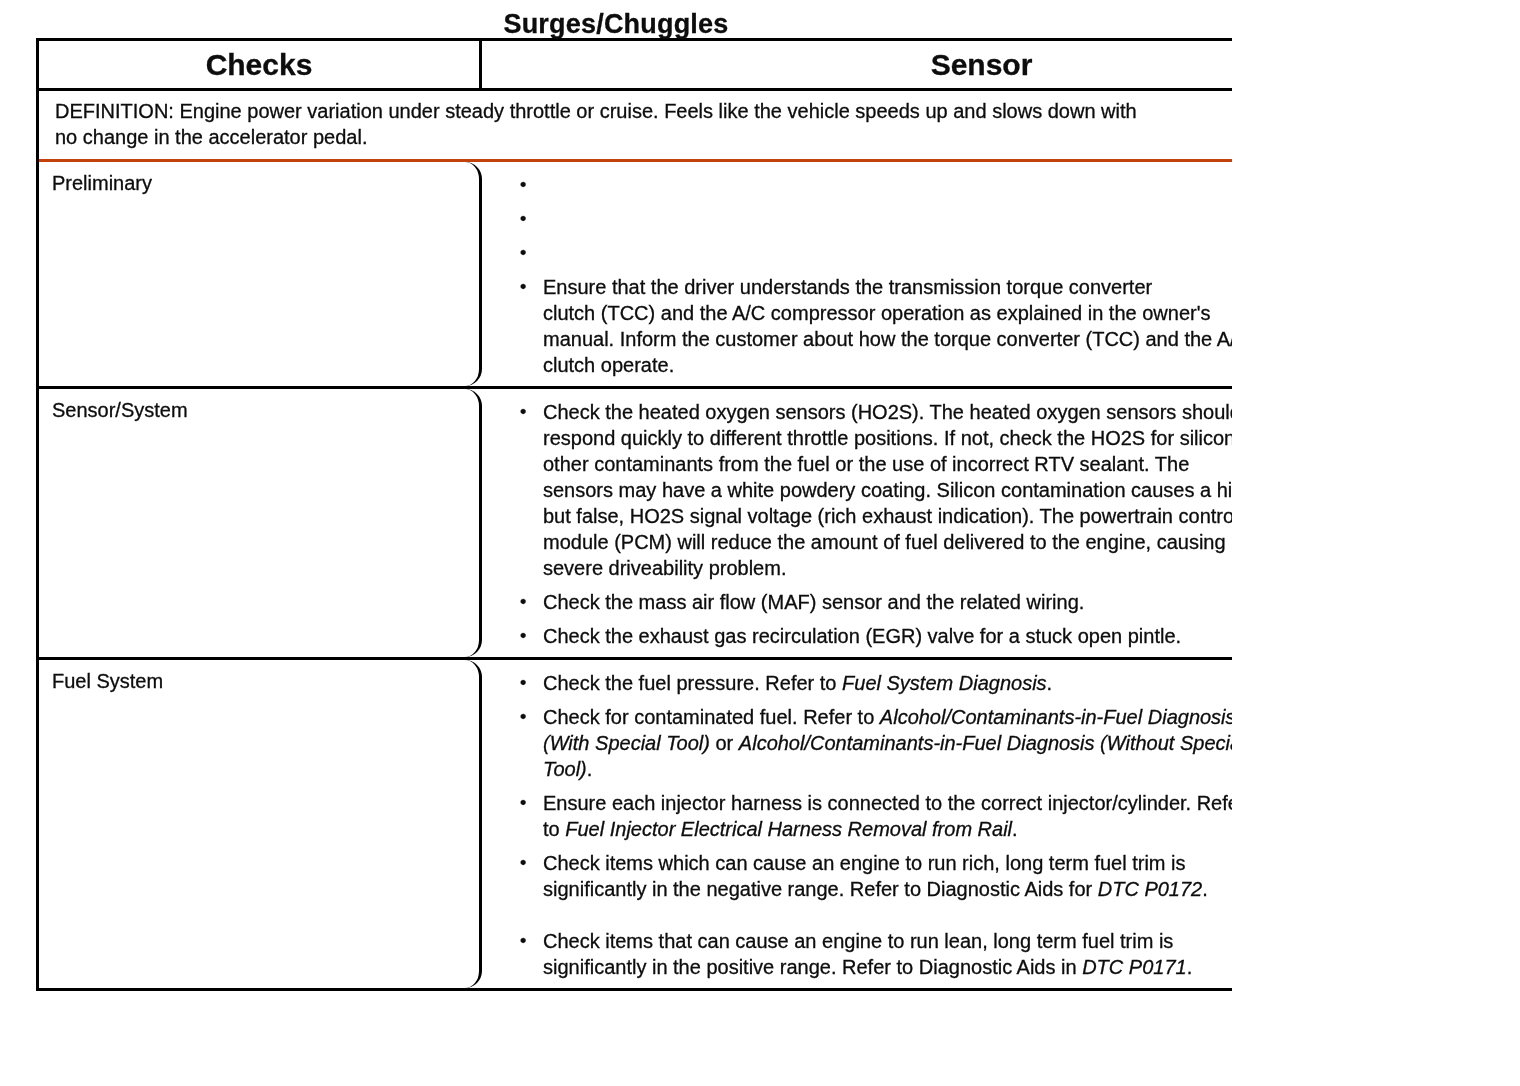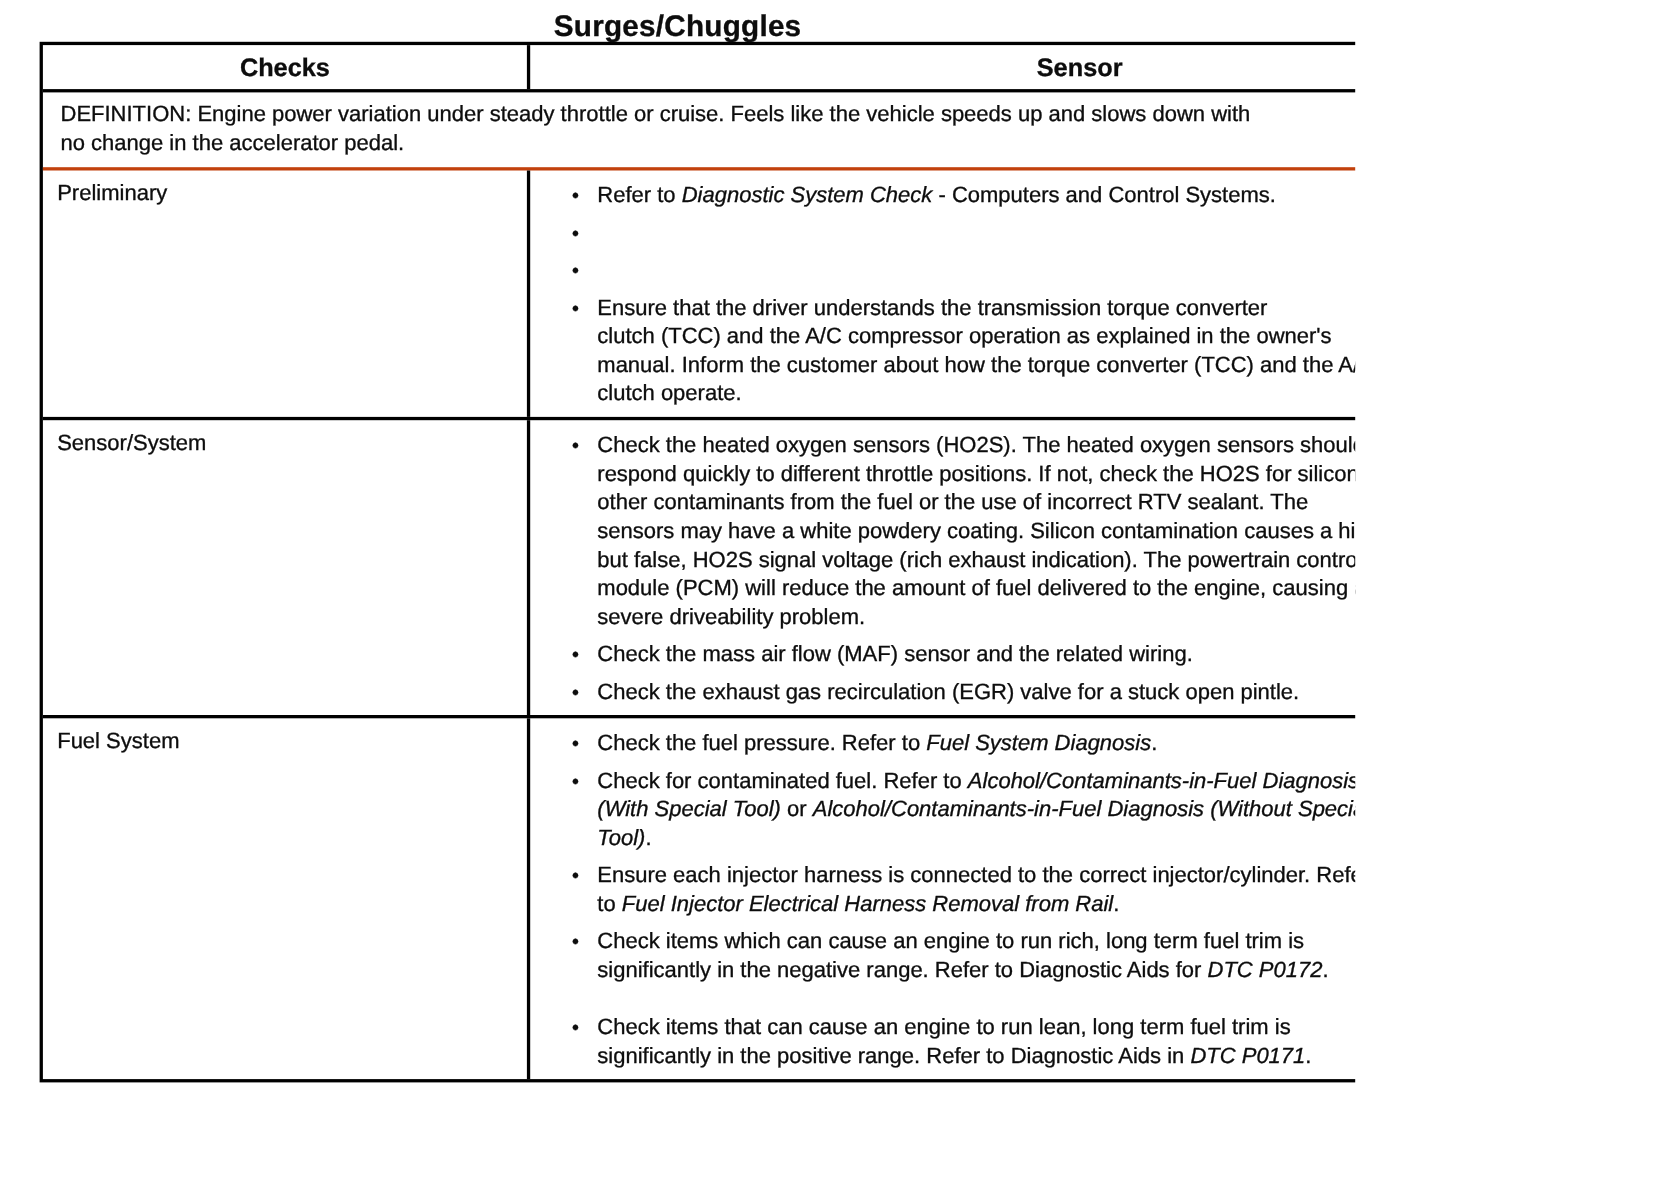--- a/index.html
+++ b/index.html
@@ -35,39 +35,40 @@
   .grid-row {
     display: grid;
     grid-template-columns: 443px 1fr;
   }
   .header-row {
     border-bottom: 3px solid #000;
   }
   .header-cell {
     text-align: center;
     font-weight: bold;
-    font-size: 23px;
+    font-size: 30px;
     padding: 7px 0 6px 0;
   }
   .left-cell-border { border-right: 3px solid #000; }
   .definition {
     border-bottom: 3px solid #c2410c;
     padding: 7px 16px 9px 16px;
     font-size: 20px;
     line-height: 26px;
     white-space: pre-wrap;
   }
   .data-row {
     border-bottom: 3px solid #000;
   }
   .data-row.last { border-bottom: none; }
   .check-cell {
     padding: 9px 10px 8px 13px;
     font-size: 20px;
     line-height: 25px;
+    border-radius: 17px;
   }
   .action-cell {
     padding: 10px 18px 8px 38px;
   }
   ul.bullets {
     list-style: none;
     margin: 0;
     padding: 0;
   }
   li.bullet {
@@ -105,21 +106,20 @@
 
     <div class="definition">DEFINITION: Engine power variation under steady throttle or cruise. Feels like the vehicle speeds up and slows down with
 no change in the accelerator pedal.</div>
 
     <div class="grid-row data-row">
       <div class="check-cell left-cell-border">Preliminary</div>
       <div class="action-cell">
         <ul class="bullets">
           <li class="bullet">
             <span class="dot">•</span>
-            <span class="bullet-text"><span>Refer to </span><i>Diagnostic System Check</i><span> - Computers and Control Systems.</span></span>
           </li>
           <li class="bullet">
             <span class="dot">•</span>
           </li>
           <li class="bullet">
             <span class="dot">•</span>
           </li>
           <li class="bullet">
             <span class="dot">•</span>
             <span class="bullet-text"><span>Ensure that the driver understands the transmission torque converter

